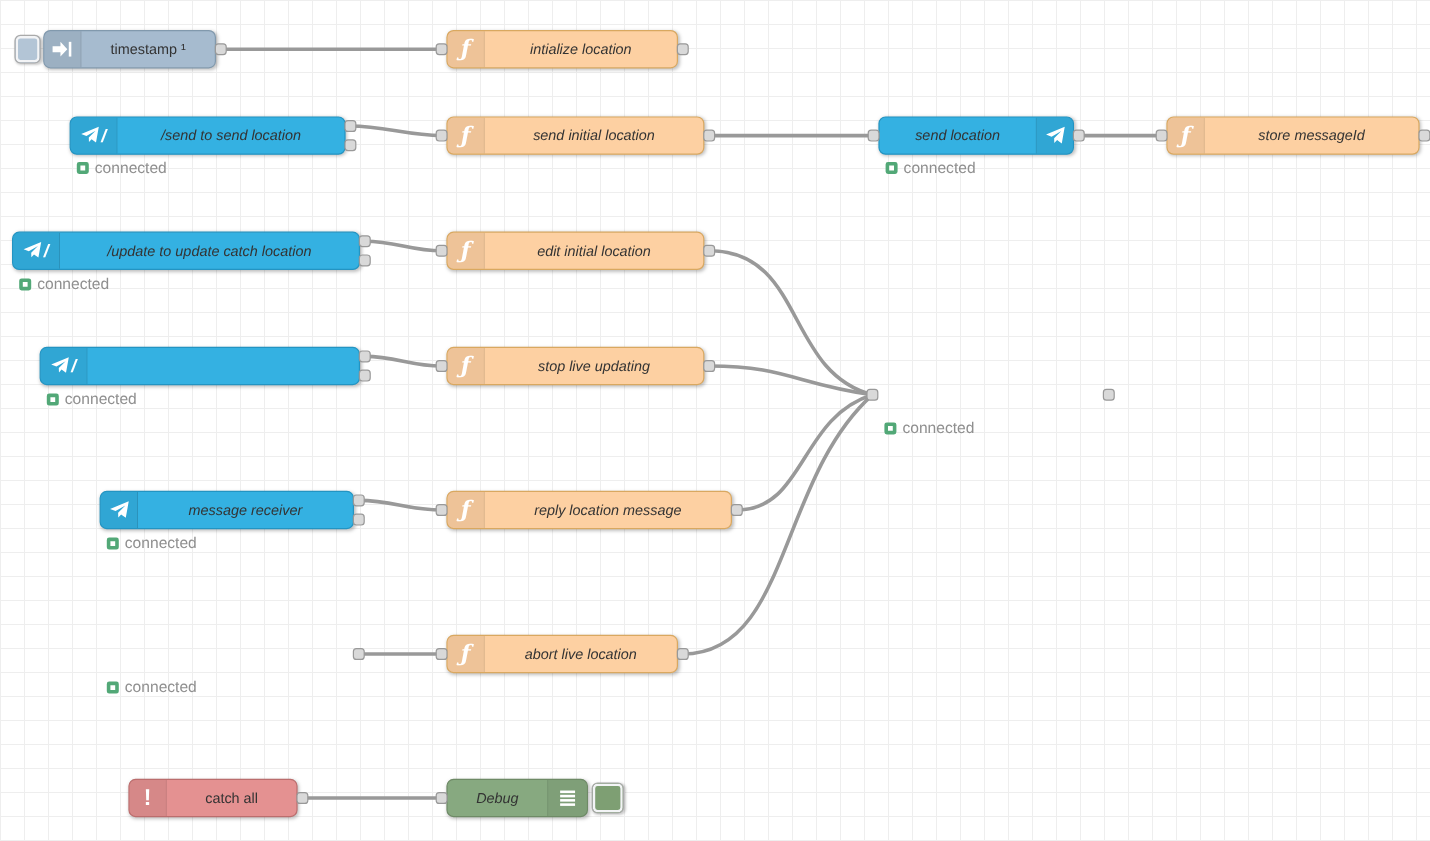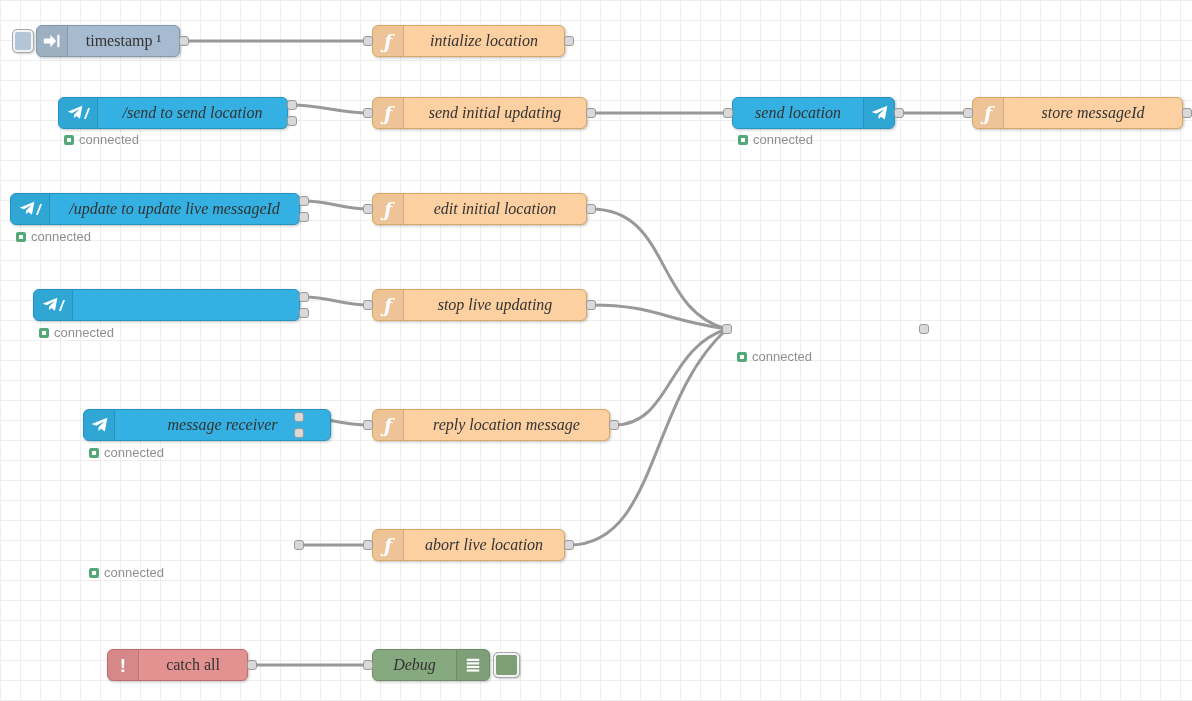--- a/index.html
+++ b/index.html
@@ -25,22 +25,22 @@
   .n-catch{background:#e49191;border-color:#bb6d6d;}
   .n-debug{background:#87a980;border-color:#6e8a66;}
   .icon-box{
     height:100%;display:flex;align-items:center;justify-content:center;
     background:rgba(0,0,0,0.06);flex:0 0 auto;
   }
   .icon-left{border-right:1px solid rgba(0,0,0,0.12);border-radius:5px 0 0 5px;}
   .icon-right{border-left:1px solid rgba(0,0,0,0.12);border-radius:0 5px 5px 0;}
   .w30{width:30px;} .w38{width:38px;} .w32{width:32px;}
   .lbl{
-    flex:1;text-align:center;font-size:16px;color:#333;
-    white-space:nowrap;padding:0 8px;font-style:italic;font-family:Liberation Serif, serif;
+    flex:1;text-align:center;font-size:12px;color:#333;
+    white-space:nowrap;padding:0 8px;font-style:italic;
   }
   .lbl.rm{font-style:normal;}
   .ficon{font-family:"DejaVu Serif",serif;font-style:italic;font-weight:bold;
     color:#fff;font-size:19px;line-height:1;}
   .bang{color:#fff;font-weight:bold;font-size:19px;line-height:1;}
   .slash{color:#fff;font-weight:bold;font-style:italic;font-size:15px;margin-left:1px;}
   .port{
     position:absolute;width:10px;height:10px;box-sizing:border-box;
     background:#d9d9d9;border:1px solid #999;border-radius:3px;
   }
@@ -108,21 +108,21 @@
   </div>
   <div class="status" style="left:64px;top:132px;">
     <span class="status-ring"></span>
     <span>connected</span>
   </div>
 
   <div class="node n-func" style="left:372px;top:97px;width:215px;">
     <span class="icon-box icon-left w30">
         <span class="ficon">ƒ</span>
       </span>
-    <span class="lbl">send initial updating</span>
+    <span class="lbl">send initial location</span>
   </div>
 
   <div class="node n-tg" style="left:732px;top:97px;width:163px;">
     <span class="lbl">send location</span>
     <span class="icon-box icon-right w30">
       <svg width="17" height="17" viewBox="0 0 24 24">
           <path fill="#fff" d="M23,1 L1,10 L7.5,12.5 L19,6 L10.5,14.5 L10.7,20 L14,16.5 L19.5,20.5 Z"></path>
         </svg>
     </span>
   </div>
@@ -138,21 +138,21 @@
     <span class="lbl">store messageId</span>
   </div>
 
   <div class="node n-tg" style="left:10px;top:193px;width:290px;">
     <span class="icon-box icon-left w38">
       <svg width="16" height="16" viewBox="0 0 24 24">
           <path fill="#fff" d="M23,1 L1,10 L7.5,12.5 L19,6 L10.5,14.5 L10.7,20 L14,16.5 L19.5,20.5 Z"></path>
         </svg>
         <span class="slash">/</span>
     </span>
-    <span class="lbl">/update to update live messageId</span>
+    <span class="lbl">/update to update catch location</span>
   </div>
   <div class="status" style="left:16px;top:229px;">
     <span class="status-ring"></span>
     <span>connected</span>
   </div>
 
   <div class="node n-func" style="left:372px;top:193px;width:215px;">
     <span class="icon-box icon-left w30">
         <span class="ficon">ƒ</span>
       </span>
@@ -177,21 +177,21 @@
         <span class="ficon">ƒ</span>
       </span>
     <span class="lbl">stop live updating</span>
   </div>
 
   <div class="status" style="left:737px;top:349px;">
     <span class="status-ring"></span>
     <span>connected</span>
   </div>
 
-  <div class="node n-tg" style="left:83px;top:409px;width:248px;">
+  <div class="node n-tg" style="left:83px;top:409px;width:212px;">
     <span class="icon-box icon-left w30">
       <svg width="17" height="17" viewBox="0 0 24 24">
           <path fill="#fff" d="M23,1 L1,10 L7.5,12.5 L19,6 L10.5,14.5 L10.7,20 L14,16.5 L19.5,20.5 Z"></path>
         </svg>
     </span>
     <span class="lbl">message receiver</span>
   </div>
   <div class="status" style="left:89px;top:445px;">
     <span class="status-ring"></span>
     <span>connected</span>

